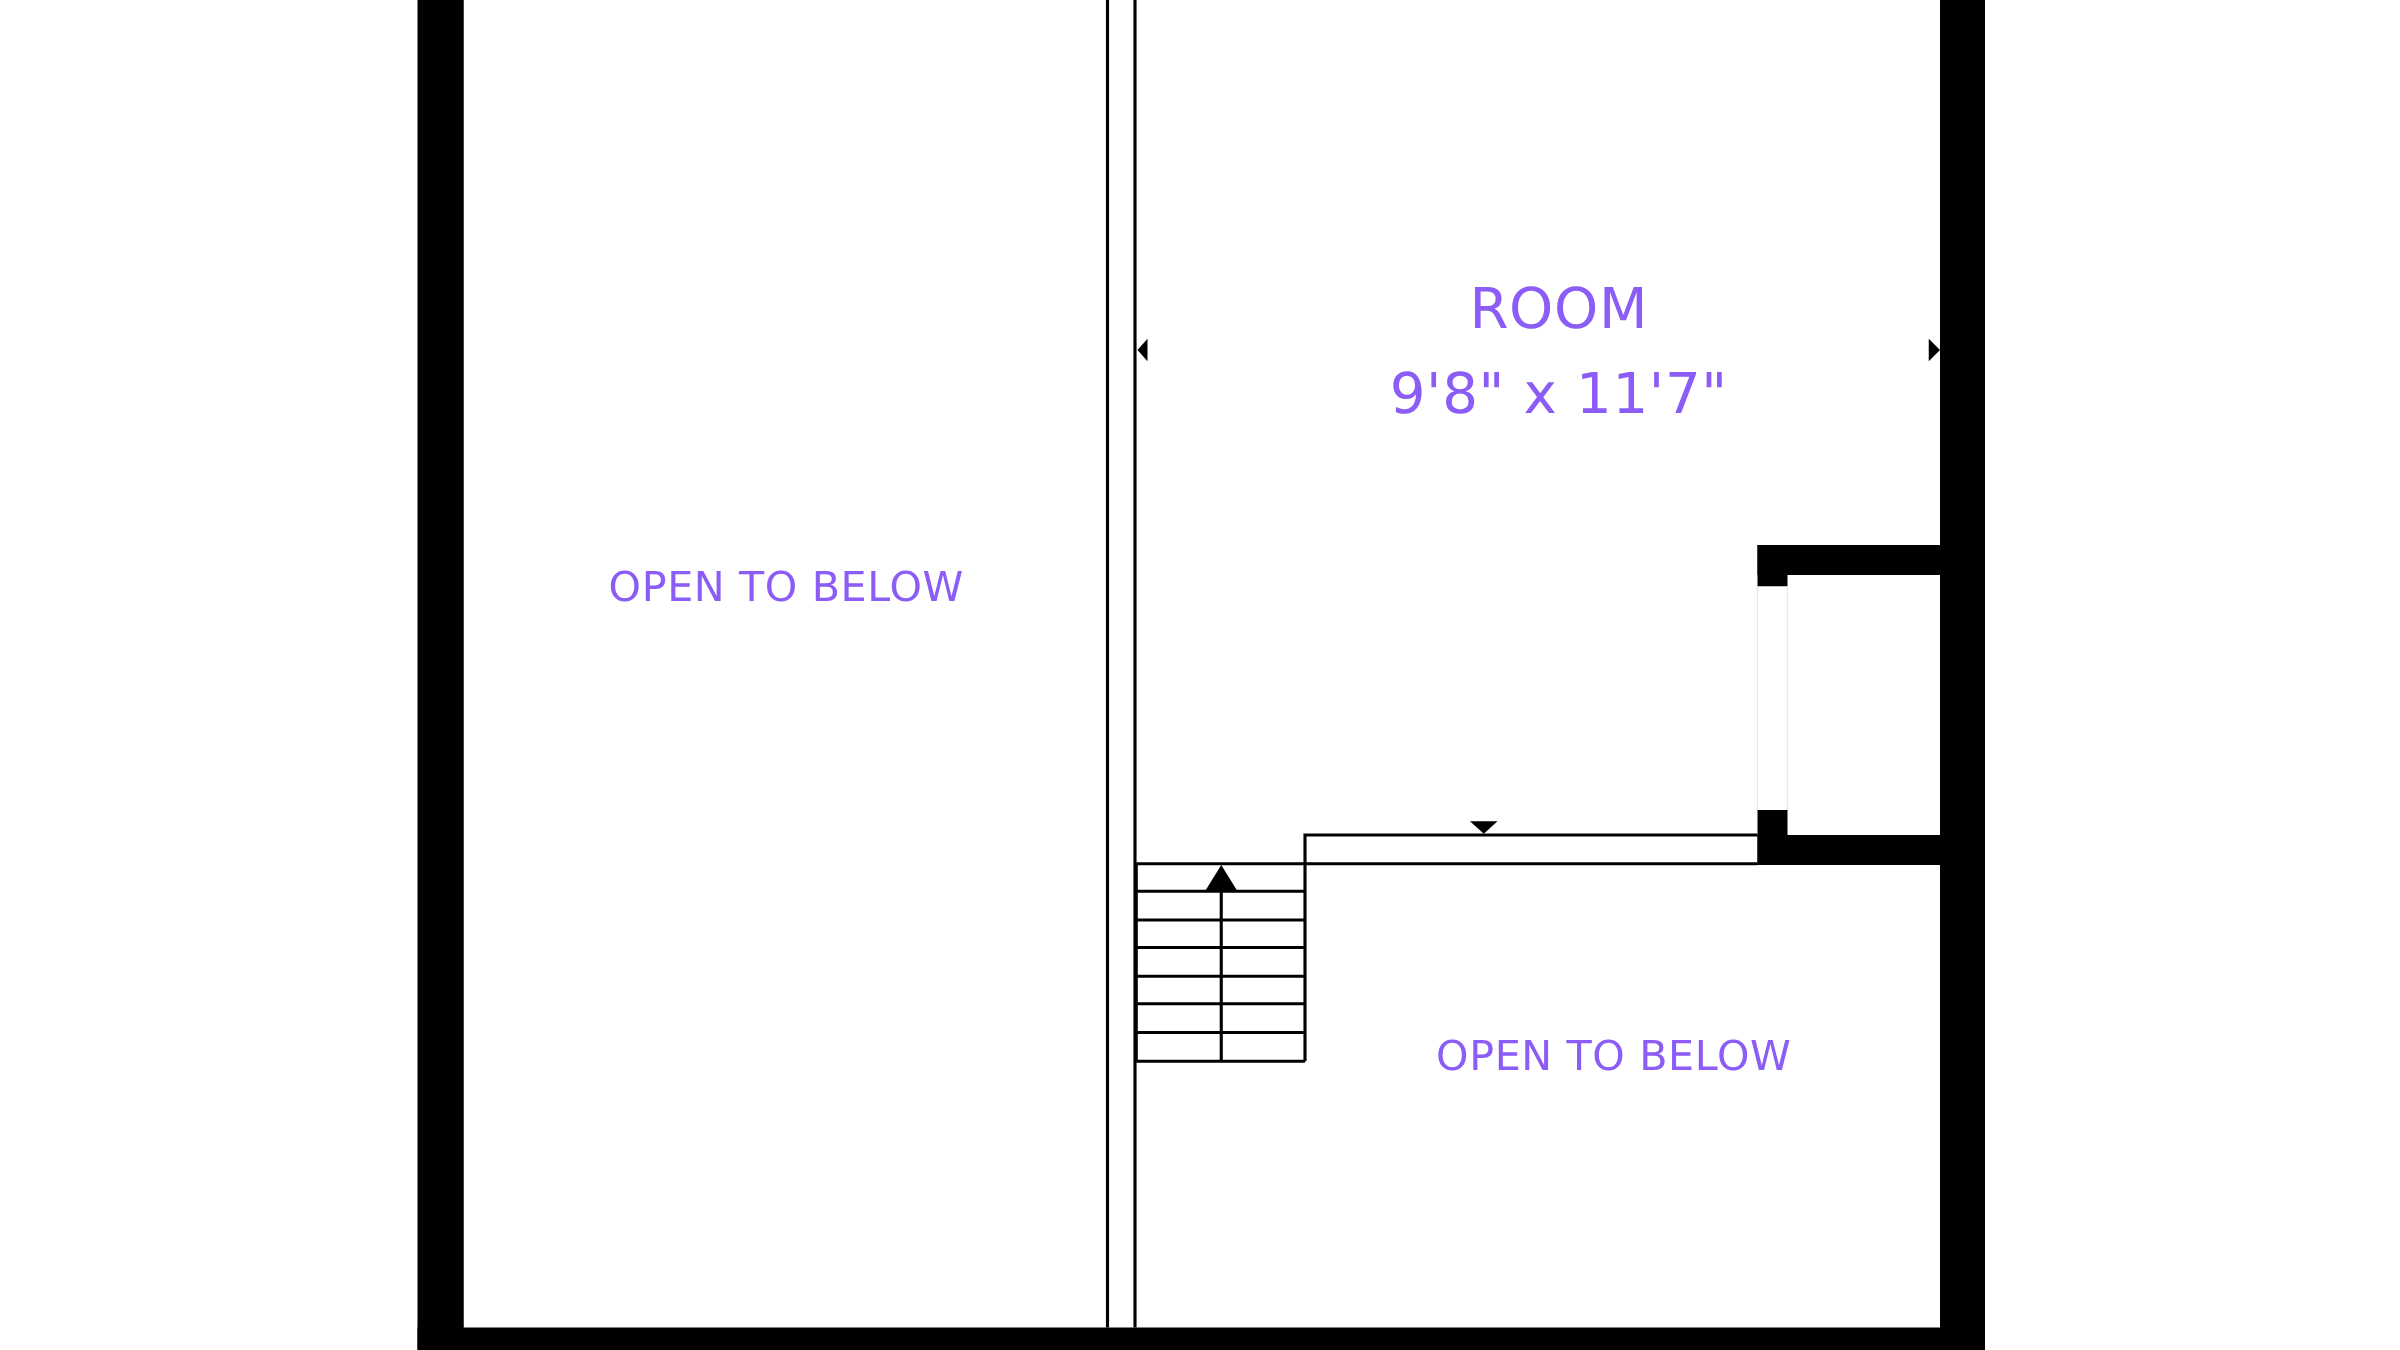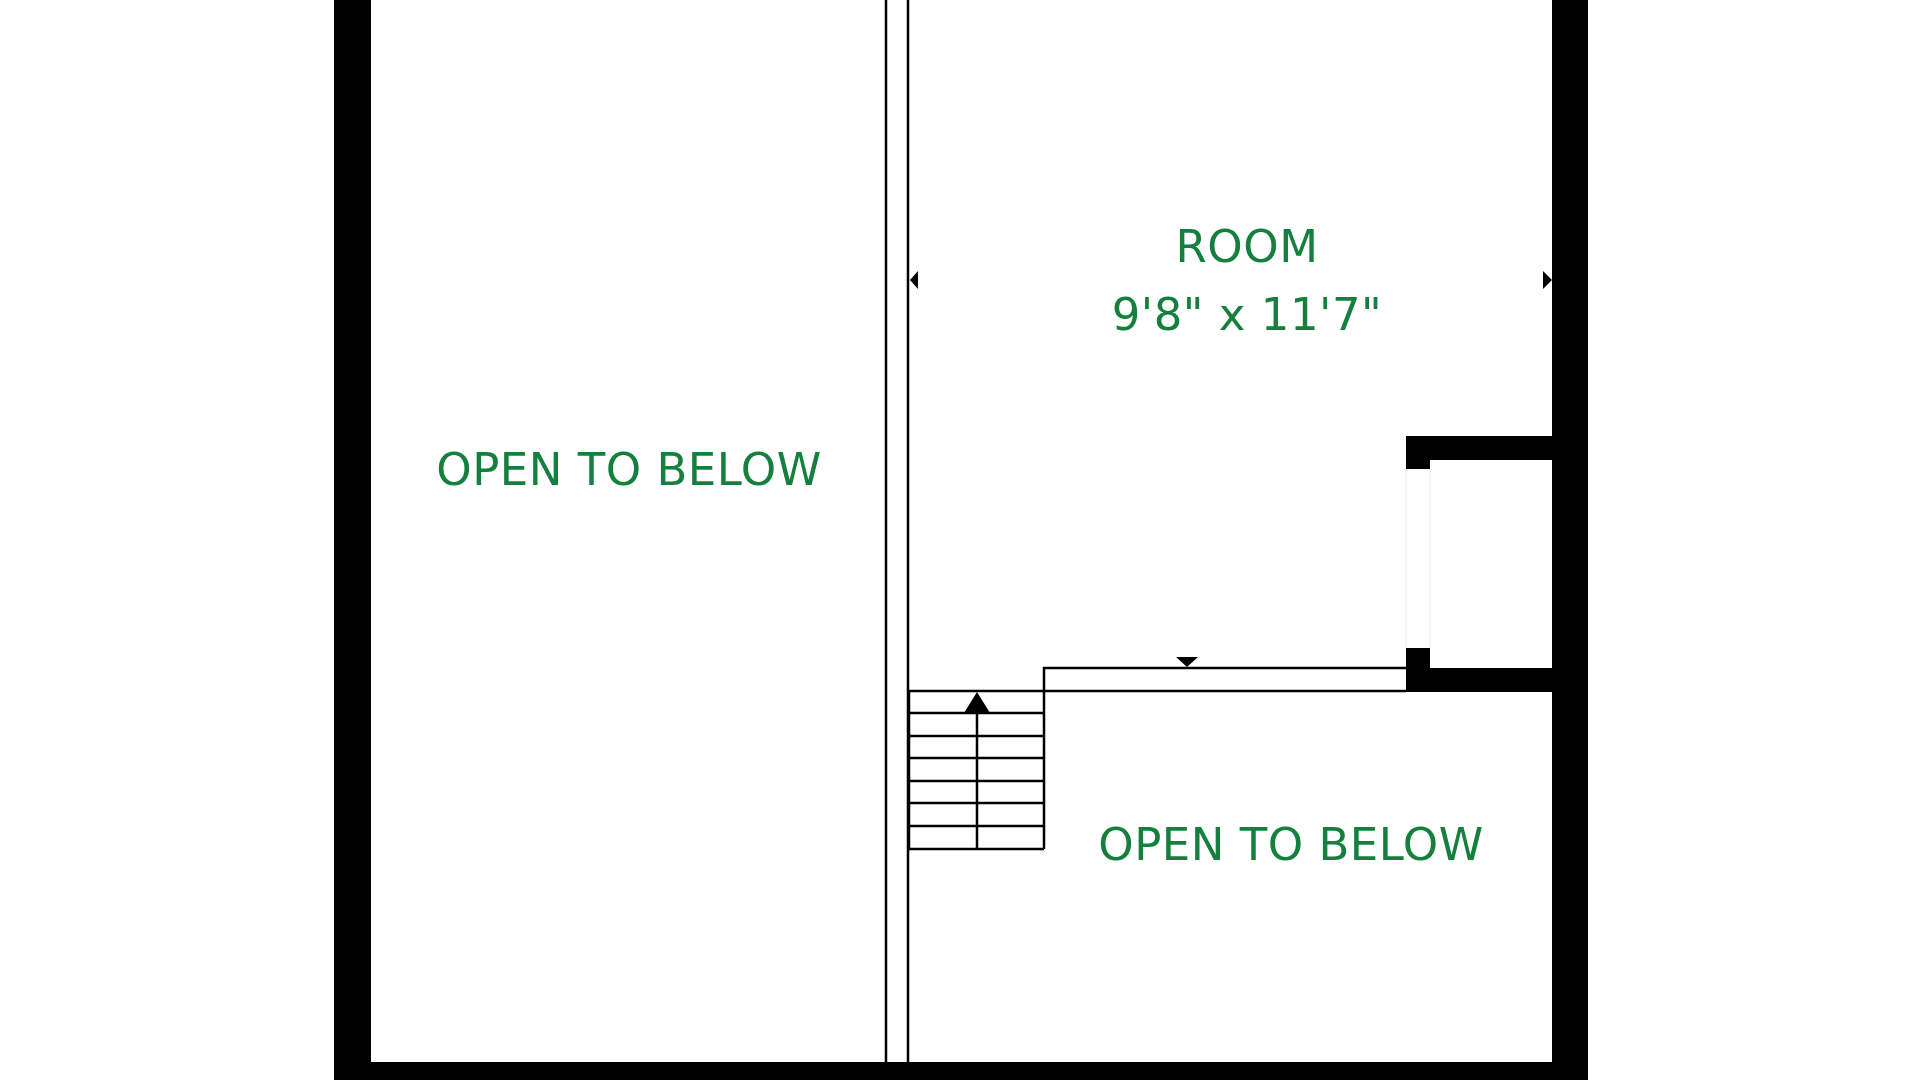--- a/index.html
+++ b/index.html
@@ -1,21 +1,21 @@
 <!DOCTYPE html>
 <html><head>
   <meta charset="utf-8">
   <style>
     html, body { margin: 0; padding: 0; background: #ffffff; }
     body { width: 1920px; height: 1080px; overflow: hidden; position: relative;
            font-family: "DejaVu Sans", sans-serif; }
     #plan { position: absolute; left: 0; top: 0; }
-    .label { position: absolute; color: #15803d; white-space: nowrap; text-align: center;
+    .label { position: absolute; color: #8b5cf6; white-space: nowrap; text-align: center;
              font-family: "DejaVu Sans", sans-serif; letter-spacing: 0.5px; }
-    .open-label { font-size: 45px; line-height: 52px; }
+    .open-label { font-size: 33px; line-height: 52px; }
     .room-name { font-size: 45px; line-height: 52px; }
     .room-dim { font-size: 45px; line-height: 52px; }
   </style>
 </head>
 <body>
 
 <svg id="plan" width="1920" height="1080" viewBox="0 0 1920 1080" xmlns="http://www.w3.org/2000/svg">
 
   <rect x="334" y="0" width="37" height="1080" fill="#000"></rect>
   <rect x="1552" y="0" width="36" height="1080" fill="#000"></rect>

